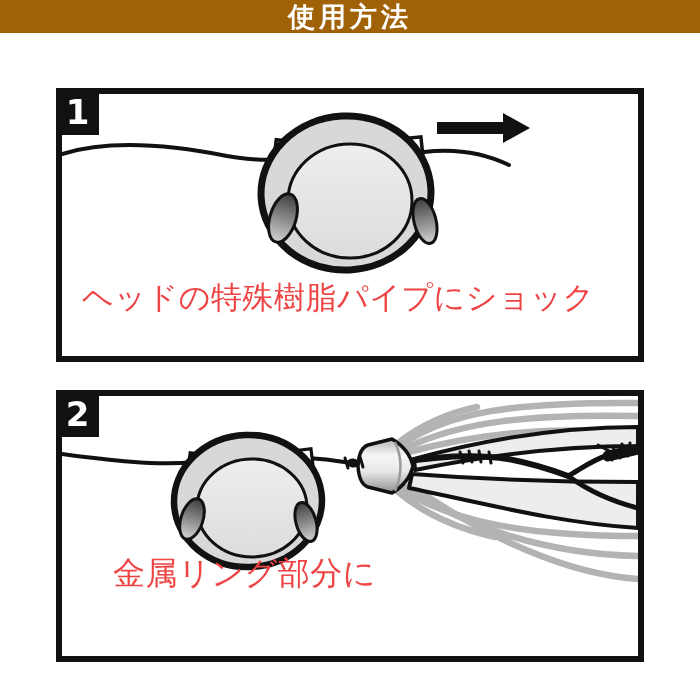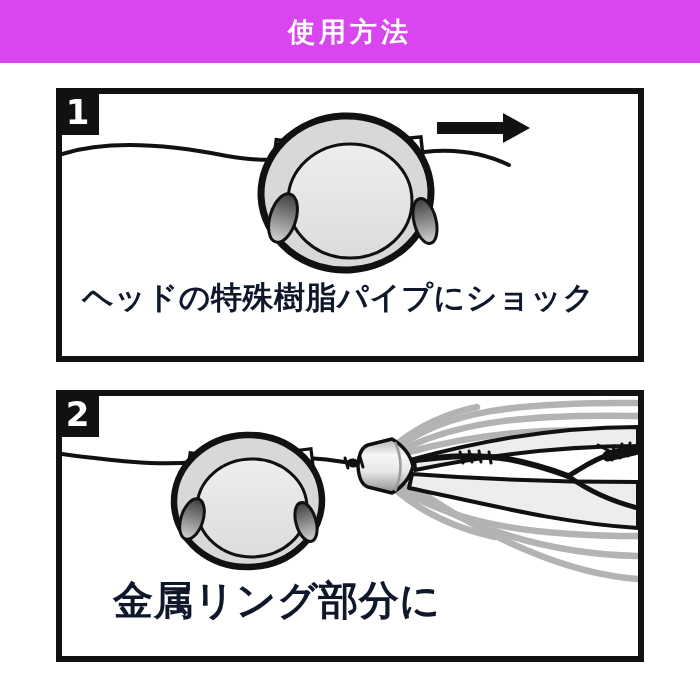--- a/index.html
+++ b/index.html
@@ -1,21 +1,21 @@
 <!DOCTYPE html>
 <html><head>
 <meta charset="utf-8">
 <style>
   * { margin:0; padding:0; box-sizing:border-box; }
   html,body { width:700px; height:700px; background:#ffffff; overflow:hidden; }
   body { position:relative; font-family:"DejaVu Sans","Liberation Sans",sans-serif; }
 
   .header-bar {
-    position:absolute; left:0; top:0; width:700px; height:63px;
-    background:#d946ef; display:flex; align-items:center; justify-content:center;
+    position:absolute; left:0; top:0; width:700px; height:33px;
+    background:#a16207; display:flex; align-items:center; justify-content:center;
   }
   .header-title {
     color:#ffffff; font-size:27px; font-weight:bold; letter-spacing:4px;
   }
 
   .step-panel {
     position:absolute; left:56px; width:588px;
     border:6px solid #111111; background:#ffffff;
   }
   #panel-1 { top:88px;  height:274px; }
@@ -23,23 +23,23 @@
 
   .step-badge {
     position:absolute; top:-6px; left:-6px; width:43px; height:47px;
     background:#111111; color:#ffffff; z-index:3;
     display:flex; align-items:center; justify-content:center;
     font-size:34px; font-weight:bold;
   }
 
   .illustration { position:absolute; left:0; top:0; width:100%; height:100%; z-index:1; }
 
-  .caption { position:absolute; z-index:2; color:#0f172a; font-weight:bold; }
+  .caption { position:absolute; z-index:2; color:#ef4444; font-weight:normal; }
   #panel-1 .caption { left:20px; top:184px; font-size:31px; line-height:38px; letter-spacing:0.5px; }
-  #panel-2 .caption { left:51px; top:185px; font-size:40px; line-height:39px; letter-spacing:0.5px; }
+  #panel-2 .caption { left:51px; top:158px; font-size:32px; line-height:39px; letter-spacing:0.5px; }
   .caption-line { white-space:nowrap; }
 </style>
 </head>
 <body>
 
 <div class="header-bar">
   <span class="header-title">使用方法</span>
 </div>
 
 <section class="step-panel" id="panel-1">

